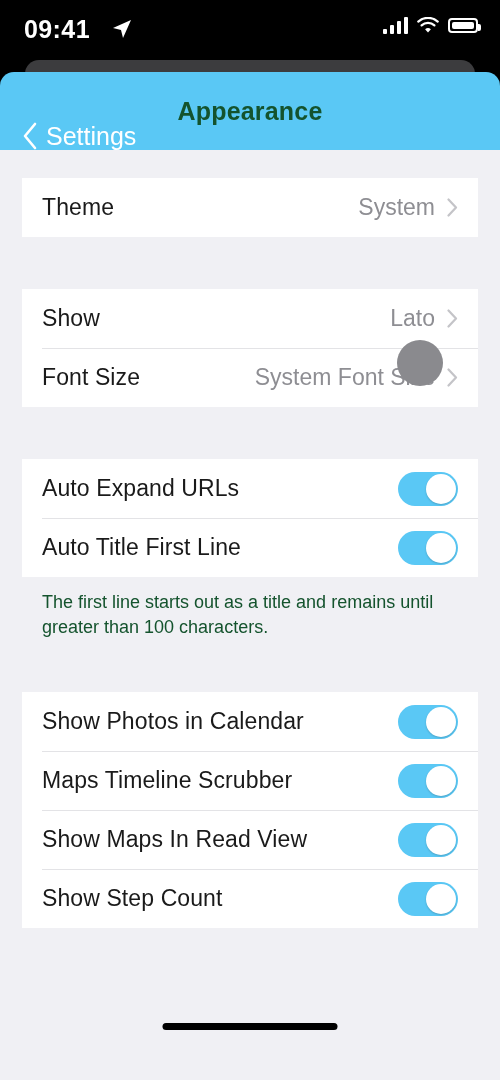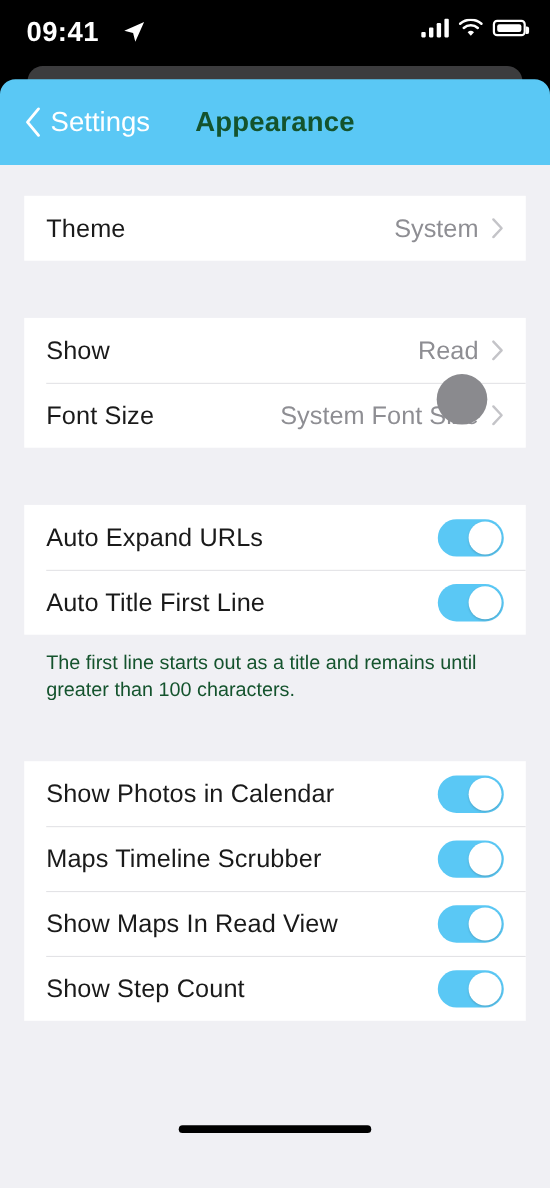--- a/index.html
+++ b/index.html
@@ -66,21 +66,21 @@
 
   
   .navbar {
     position:absolute; top:72px; left:0;
     width:500px; height:78px;
     background:#5ac8f5;
     border-radius:14px 14px 0 0;
   }
   .nav-back {
     position:absolute; left:14px; top:0; height:78px;
-    display:flex; align-items:center; gap:8px;
+    display:flex; align-items:flex-end; gap:8px;
     padding:0 8px;
   }
   .nav-chevron { width:16px; height:28px; }
   .nav-back-label {
     color:#fff; font-size:25px; line-height:28px;
   }
   .nav-title {
     position:absolute; left:0; top:0;
     width:500px; height:78px;
     display:flex; align-items:center; justify-content:center;
@@ -219,21 +219,21 @@
           <path d="M1.5 1.5 L9 9.5 L1.5 17.5" stroke="#c4c4c8" stroke-width="2.2" fill="none" stroke-linecap="round" stroke-linejoin="round"></path>
         </svg>
       </div>
     </div>
 
     <div class="gap-lg"></div>
 
     <div class="section">
       <div class="row">
         <span class="row-label">Show</span>
-        <span class="row-value">Read</span>
+        <span class="row-value">Lato</span>
         <svg class="row-chevron" viewBox="0 0 11 19">
           <path d="M1.5 1.5 L9 9.5 L1.5 17.5" stroke="#c4c4c8" stroke-width="2.2" fill="none" stroke-linecap="round" stroke-linejoin="round"></path>
         </svg>
       </div>
       <div class="row">
         <span class="row-label">Font Size</span>
         <span class="row-value">System Font Size</span>
         <svg class="row-chevron" viewBox="0 0 11 19">
           <path d="M1.5 1.5 L9 9.5 L1.5 17.5" stroke="#c4c4c8" stroke-width="2.2" fill="none" stroke-linecap="round" stroke-linejoin="round"></path>
         </svg>

